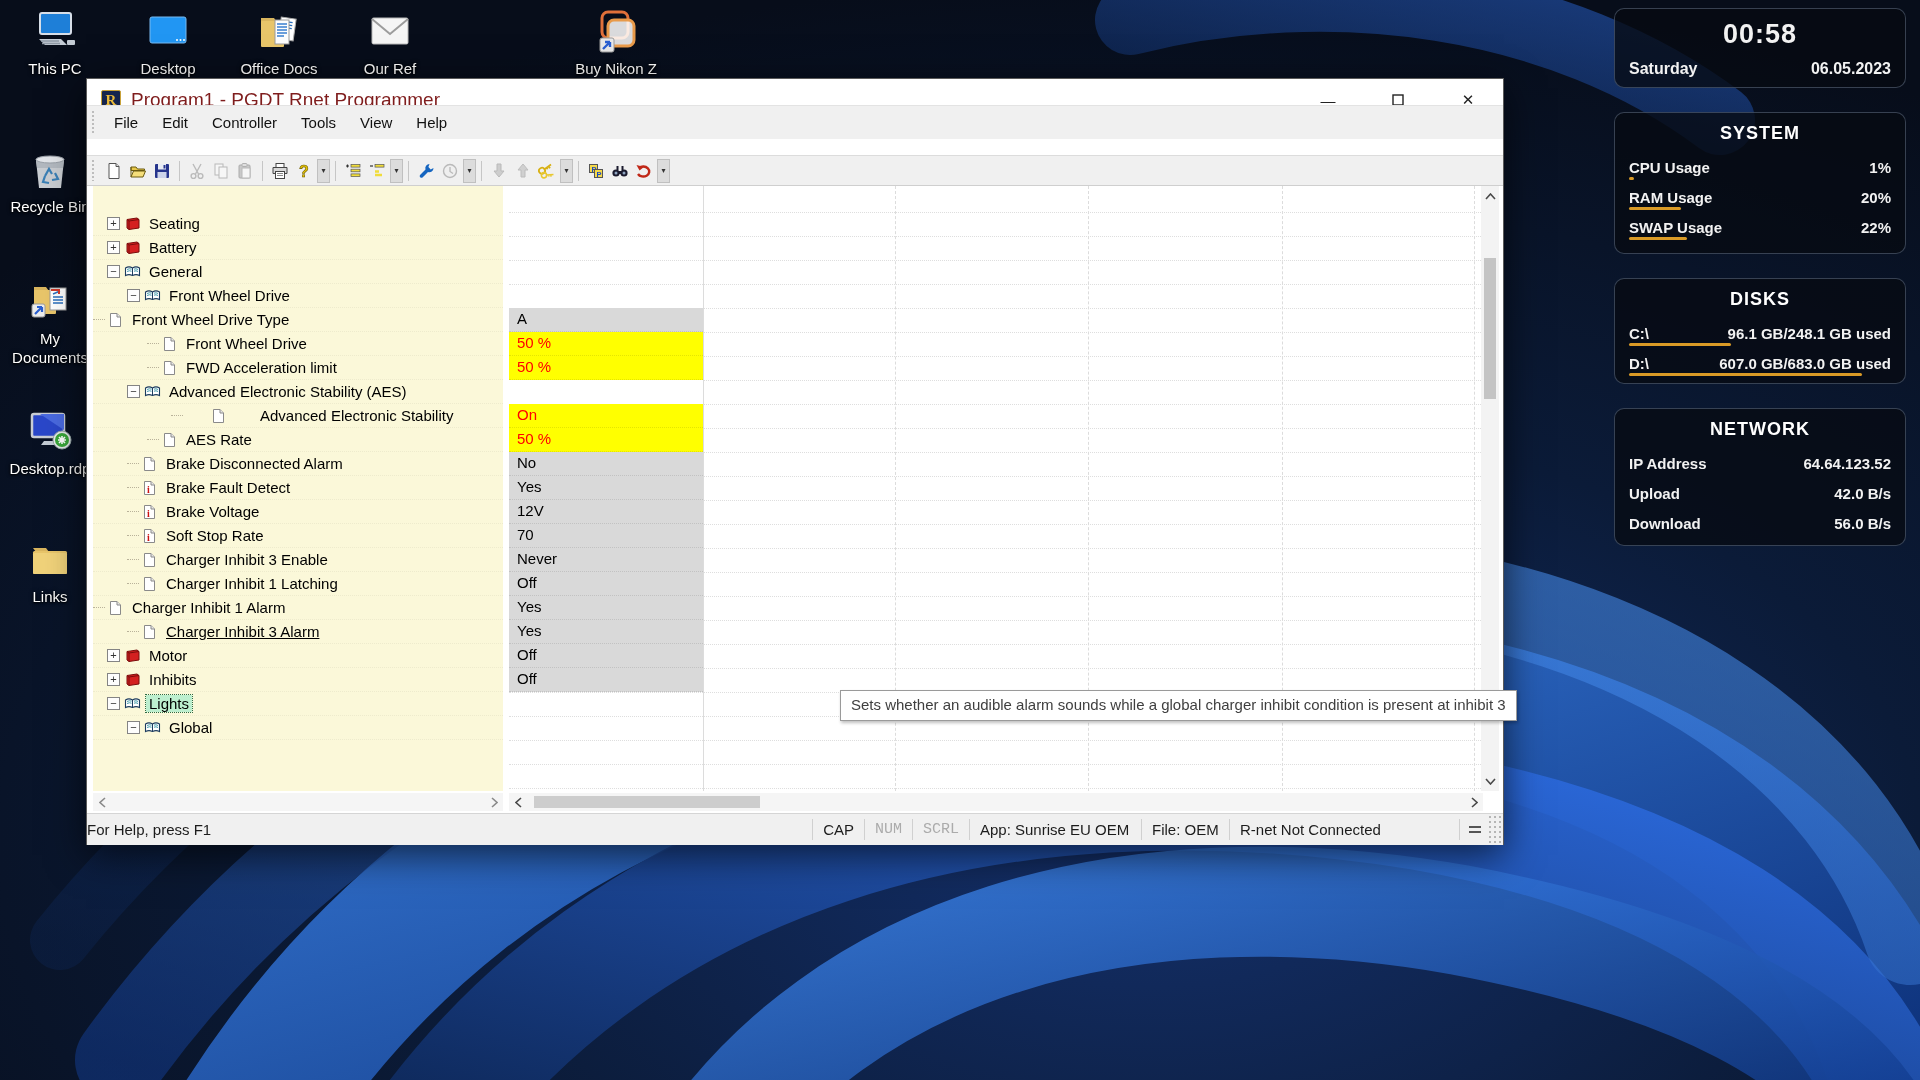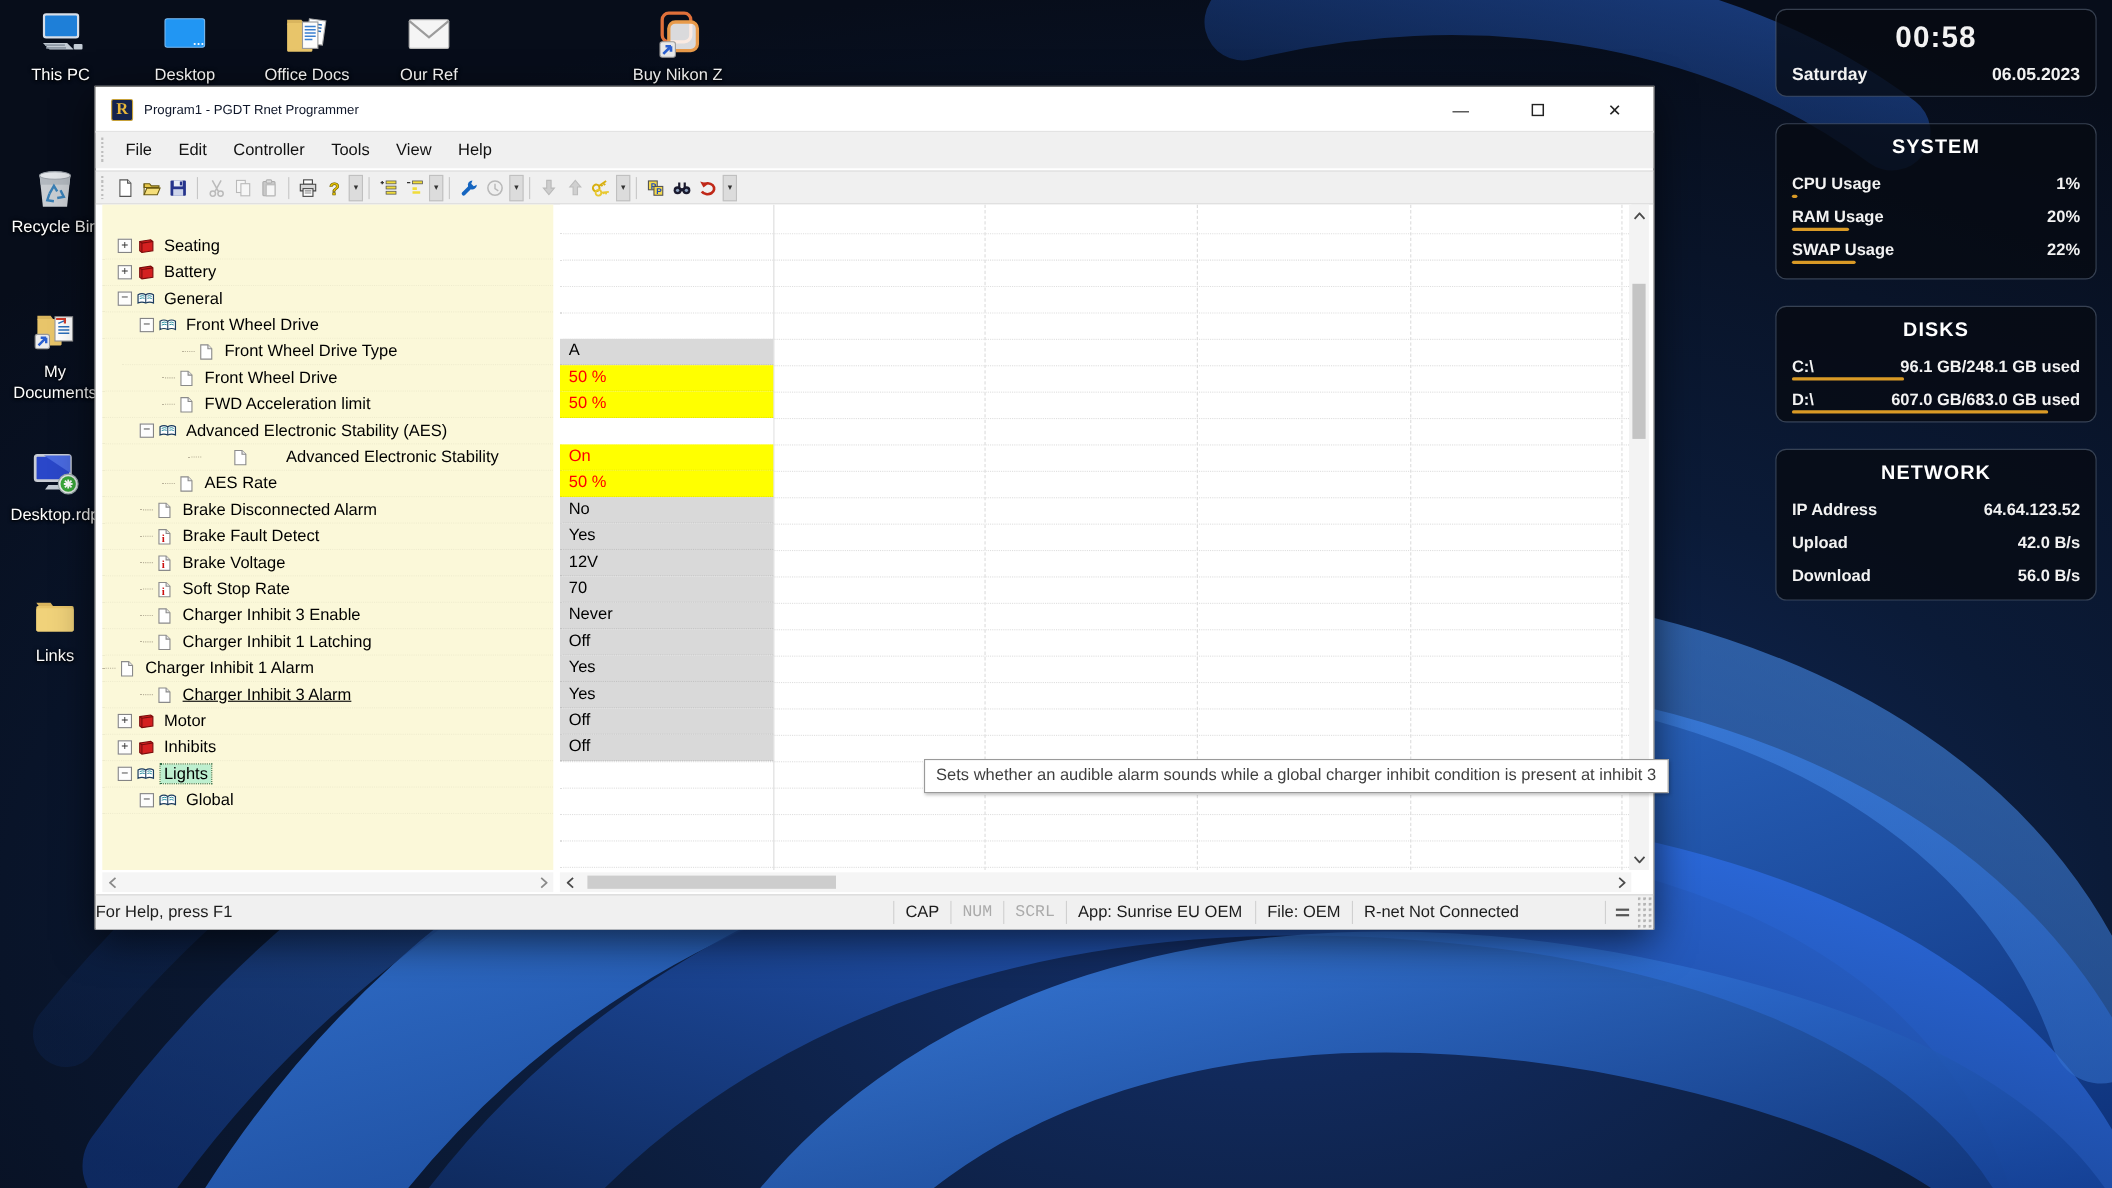--- a/index.html
+++ b/index.html
@@ -13,25 +13,25 @@
   .dicon .ic { width:48px; height:48px; margin:0 auto; }
   .dicon .lbl { margin-top:4px; font-size:15px; color:#fff; text-shadow:0 1px 2px #000, 0 0 4px #000; line-height:1.25; }
 
   
   #win { position:absolute; left:86px; top:78px; width:1418px; height:767px; z-index:10;
          background:#fff; border:1px solid #5a5a5a; box-shadow:0 10px 36px rgba(0,0,0,.65); }
   #titlebar { position:absolute; left:0; top:0; right:0; height:42px; background:#fff;
               display:flex; align-items:center; padding-left:14px; }
   #title-icon { width:20px; height:20px; background:#15244d; border:1px solid #c8a23a; border-radius:2px;
                 color:#e8b83a; font:bold 15px "Liberation Serif", serif; text-align:center; line-height:19px; }
-  #title-text { margin-left:10px; font-size:12px; color:#0f172a; }
+  #title-text { margin-left:10px; font-size:19px; color:#7f1d1d; }
   .winbtns { margin-left:auto; display:flex; height:100%; }
   .winbtn { width:70px; height:100%; display:flex; align-items:center; justify-content:center;
             font-size:15px; color:#222; }
-  #menubar { position:absolute; left:0; top:40px; right:0; height:34px; background:#f0f0f0;
+  #menubar { position:absolute; left:0; top:26px; right:0; height:34px; background:#f0f0f0;
              display:flex; align-items:center; border-top:1px solid #e3e3e3; }
   .gripper { width:5px; height:70%; margin:0 6px 0 4px;
              background-image:repeating-linear-gradient(to bottom,#bdbdbd 0 2px, transparent 2px 4px);
              background-size:2px 100%; background-repeat:no-repeat; background-position:1px 0; }
   .menu-item { padding:0 12px; font-size:15px; color:#111; height:100%; display:flex; align-items:center; }
   #toolbar { position:absolute; left:0; top:76px; right:0; height:31px; background:#f0f0f0;
              border-top:1px solid #dcdcdc; border-bottom:1px solid #cfcfcf;
              display:flex; align-items:center; }
   .tbtn { width:24px; height:24px; display:flex; align-items:center; justify-content:center; }
   .tbtn.disabled { opacity:.45; filter:grayscale(1); }
@@ -448,21 +448,21 @@
             </div>
             <div class="trow" style="padding-left: 34px;">
               <div class="exp">−</div>
               <span class="ticon"><svg viewBox="0 0 17 16">
                   <path d="M1.5 4 Q5 1.8 8.5 4 Q12 1.8 15.5 4 L15.5 11.5 Q12 9.8 8.5 11.5 Q5 9.8 1.5 11.5 Z" fill="#fff" stroke="#1c3c5e" stroke-width="1.1"></path>
                   <path d="M8.5 4 L8.5 11.5" stroke="#1c3c5e"></path>
                   <path d="M3 5.5 Q5.5 4.2 7.5 5.2 M3 7.5 Q5.5 6.2 7.5 7.2 M10 5.2 Q12 4.2 14 5.5 M10 7.2 Q12 6.2 14 7.5" stroke="#2a8f9f" stroke-width=".9" fill="none"></path>
                 </svg></span>
               <span class="tlabel">Front Wheel Drive</span>
             </div>
-            <div class="trow" style="padding-left: 54px; margin-left: 18px;">
+            <div class="trow" style="">
               <div class="conn"></div>
               <span class="ticon"><svg viewBox="0 0 17 16">
                   <path d="M3.5 1.5 h6.5 l3.5 3.5 v9.5 h-10 z" fill="#fff" stroke="#8a8a8a"></path>
                   <path d="M10 1.5 v3.5 h3.5" fill="#e8e8e8" stroke="#8a8a8a"></path>
                 </svg></span>
               <span class="tlabel">Front Wheel Drive Type</span>
             </div>
             <div class="trow" style="padding-left: 54px;">
               <div class="conn"></div>
               <span class="ticon"><svg viewBox="0 0 17 16">

